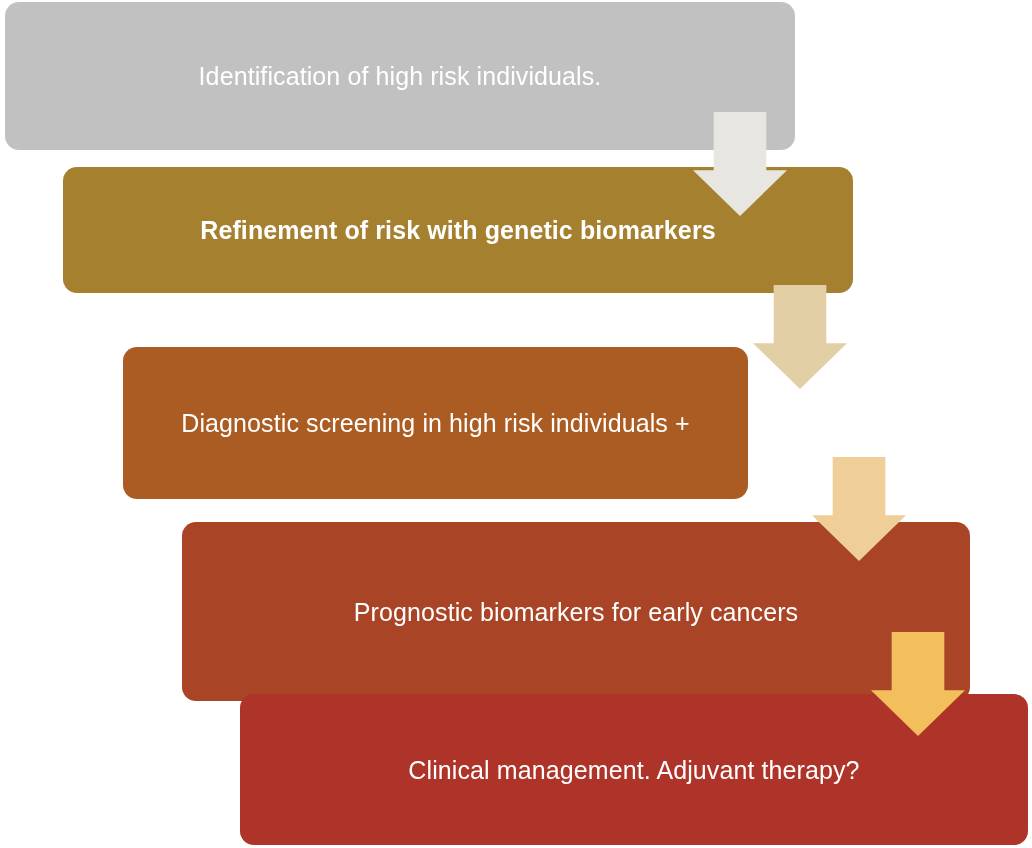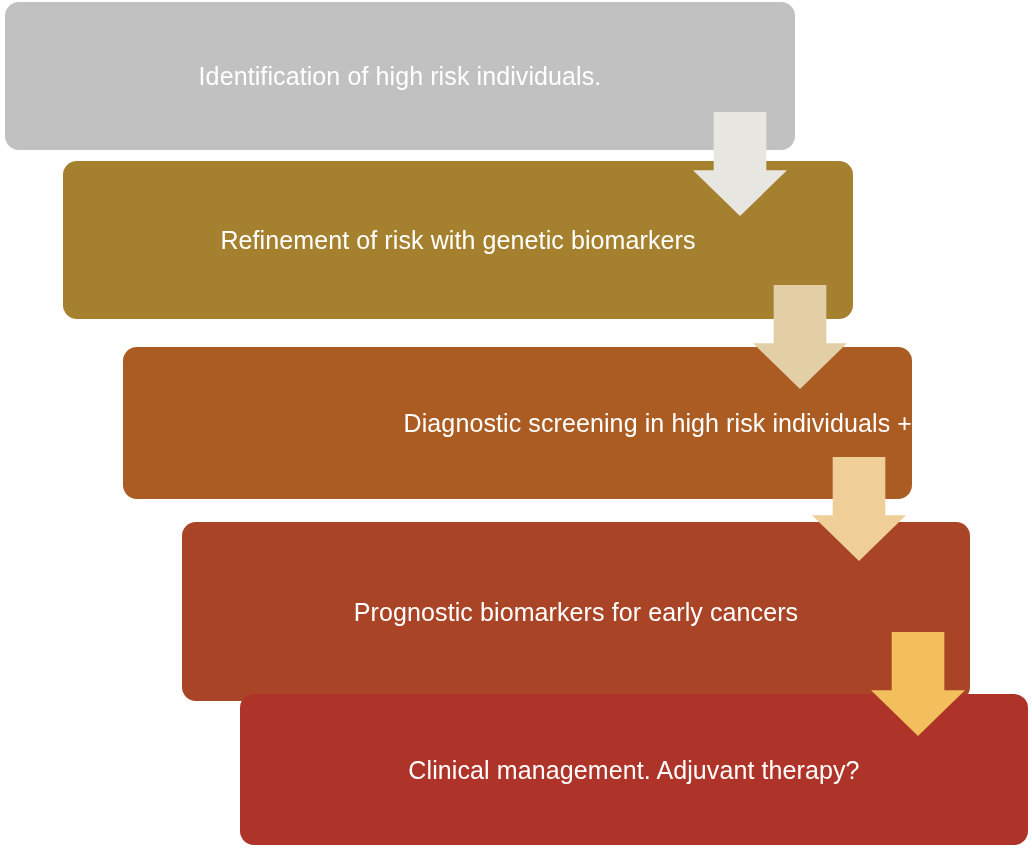--- a/index.html
+++ b/index.html
@@ -16,21 +16,21 @@
     width: 1032px;
     height: 848px;
     background: #ffffff;
     overflow: hidden;
   }
   .stage-box {
     position: absolute;
     border-radius: 14px;
     box-sizing: border-box;
     display: flex;
-    flex-direction: column;
+    flex-direction: row;
     align-items: center;
     justify-content: center;
     color: #ffffff;
     text-align: center;
     z-index: 1;
   }
   .stage-line {
     display: block;
     font-size: 25px;
     line-height: 46px;
@@ -50,24 +50,24 @@
     overflow: visible;
   }
 </style>
 </head>
 <body>
 
 <div id="diagram" style="width: 1032px; height: 848px; background: rgb(255, 255, 255);">
     <div class="stage-box" style="left: 5px; top: 2px; width: 790px; height: 148px; background-color: rgb(193, 193, 193); color: rgb(255, 255, 255);">
       <span class="stage-line">Identification of high risk individuals.</span>
     </div>
-    <div class="stage-box" style="left: 63px; top: 161px; width: 790px; height: 158px; background-color: rgb(165, 128, 47); color: rgb(255, 255, 255);">
+    <div class="stage-box" style="left: 63px; top: 167px; width: 790px; height: 126px; background-color: rgb(165, 128, 47); color: rgb(255, 255, 255); font-weight: bold;">
       <span class="stage-line">Refinement of risk with genetic biomarkers</span>
     </div>
-    <div class="stage-box" style="left: 123px; top: 347px; width: 789px; height: 152px; background-color: rgb(171, 92, 35); color: rgb(255, 255, 255); align-items: flex-end;">
+    <div class="stage-box" style="left: 123px; top: 347px; width: 625px; height: 152px; background-color: rgb(171, 92, 35); color: rgb(255, 255, 255);">
       <span class="stage-line">Diagnostic screening in high risk individuals +</span>
     </div>
     <div class="stage-box" style="left: 182px; top: 522px; width: 788px; height: 179px; background-color: rgb(169, 69, 38); color: rgb(255, 255, 255);">
       <span class="stage-line">Prognostic biomarkers for early cancers</span>
     </div>
     <div class="stage-box" style="left: 240px; top: 694px; width: 788px; height: 151px; background-color: rgb(174, 51, 40); color: rgb(255, 255, 255);">
       <span class="stage-line">Clinical management. Adjuvant therapy?</span>
     </div>
     <div class="arrow" style="left: 693px; top: 112px; width: 94px; height: 104px;">
       <svg viewBox="0 0 94 104" preserveAspectRatio="none">

